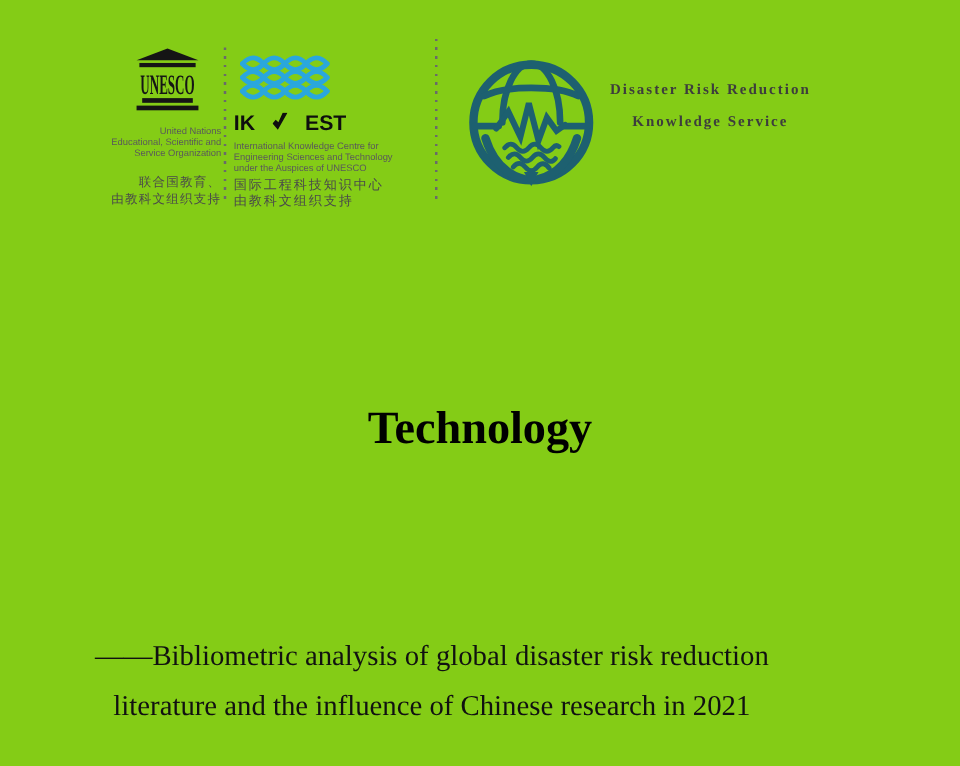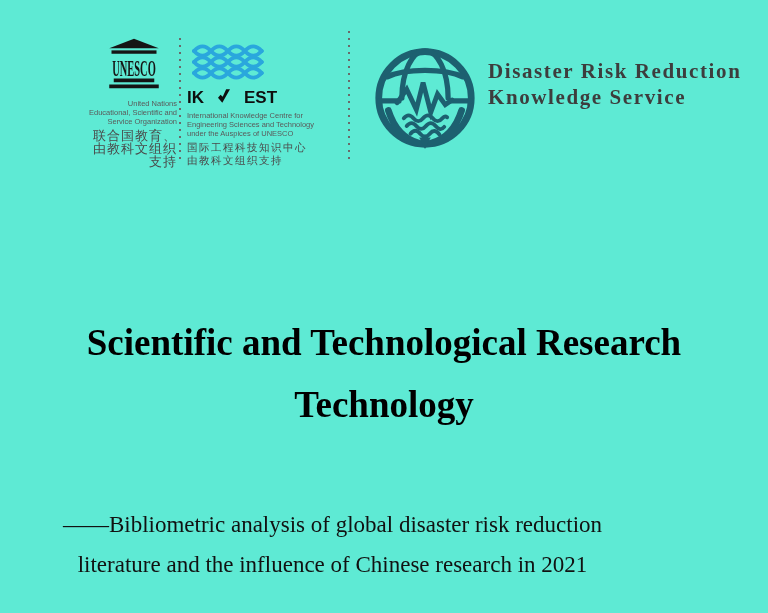--- a/index.html
+++ b/index.html
@@ -1,37 +1,37 @@
 <!DOCTYPE html>
 <html><head>
 <meta charset="utf-8">
 <style>
   html,body{margin:0;padding:0;background:#fff;}
   #page{
     position:relative;
     width:768px;height:613px;
-    background:#5eead4;
+    background:#84cc16;
     overflow:hidden;
     font-family:"Liberation Serif","DejaVu Serif",serif;
   }
 
   
   .unesco-block{
     position:absolute;left:80px;top:38px;width:97px;
     text-align:right;
   }
   .unesco-logo{display:inline-block;margin-right:13px;}
   .small-en{
     font-family:"Liberation Sans","DejaVu Sans",sans-serif;
     font-size:7.5px;line-height:9px;color:#5a5a5a;
     margin-top:3px;
   }
   .small-zh{
-    font-size:13px;line-height:13px;color:#4a4a4a;
-    margin-top:3px;letter-spacing:1px;
+    font-size:10px;line-height:13px;color:#4a4a4a;
+    margin-top:13px;letter-spacing:1px;
   }
   .vdots{
     position:absolute;width:2px;
     background-image:repeating-linear-gradient(to bottom,#6a6a6a 0 2px,transparent 2px 7px);
   }
   .vdots1{left:179px;top:38px;height:124px;}
   .vdots2{left:348px;top:31px;height:133px;}
 
   .ikcest-block{
     position:absolute;left:187px;top:40px;width:158px;
@@ -45,37 +45,37 @@
   }
   .ikcest-block .small-en{margin-top:4px;}
   .ikcest-block .small-zh{font-size:10.5px;letter-spacing:1.5px;margin-top:3px;}
 
   .drr-block{
     position:absolute;left:372px;top:45px;
     display:flex;align-items:flex-start;
   }
   .drr-text{margin-left:10px;padding-top:13px;}
   .drr-en{
-    font-weight:bold;font-size:21px;line-height:26px;
-    color:#3d3d3d;letter-spacing:1.6px;white-space:nowrap;
+    font-weight:bold;font-size:12px;line-height:26px;
+    color:#3d3d3d;letter-spacing:1.6px;white-space:nowrap;text-align:center;
   }
   .drr-zh{
     margin-top:9px;
     font-weight:bold;font-size:15px;color:#3d3d3d;
     letter-spacing:12.5px;white-space:nowrap;
   }
 
   
   .title{
     position:absolute;left:0;top:312px;width:768px;
     text-align:center;color:#000;
     font-weight:bold;font-size:37px;line-height:62px;
   }
   .subtitle{
-    position:absolute;left:3px;top:505px;width:659px;
+    position:absolute;left:16px;top:505px;width:659px;
     text-align:center;color:#111;
     font-size:23px;line-height:40px;font-weight:normal;
   }
 </style>
 </head>
 <body>
 
 <div id="page">
 
   <div class="unesco-block">
@@ -155,21 +155,20 @@
         <polygon points="49,96 61,96 55,108" fill="#1d6070"></polygon>
       </svg>
     </span>
     <div class="drr-text">
       <div class="drr-en">Disaster Risk Reduction</div>
       <div class="drr-en">Knowledge Service</div>
     </div>
   </div>
 
   <div class="title">
-    <div>Scientific and Technological Research</div>
     <div>Technology</div>
   </div>
 
   <div class="subtitle">
     <div>——Bibliometric analysis of global disaster risk reduction</div>
     <div>literature and the influence of Chinese research in 2021</div>
   </div>
 
 </div>
 

